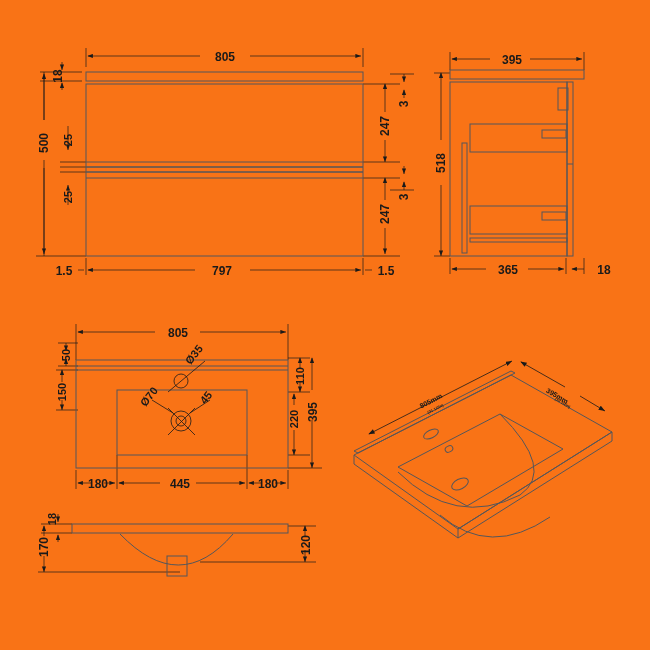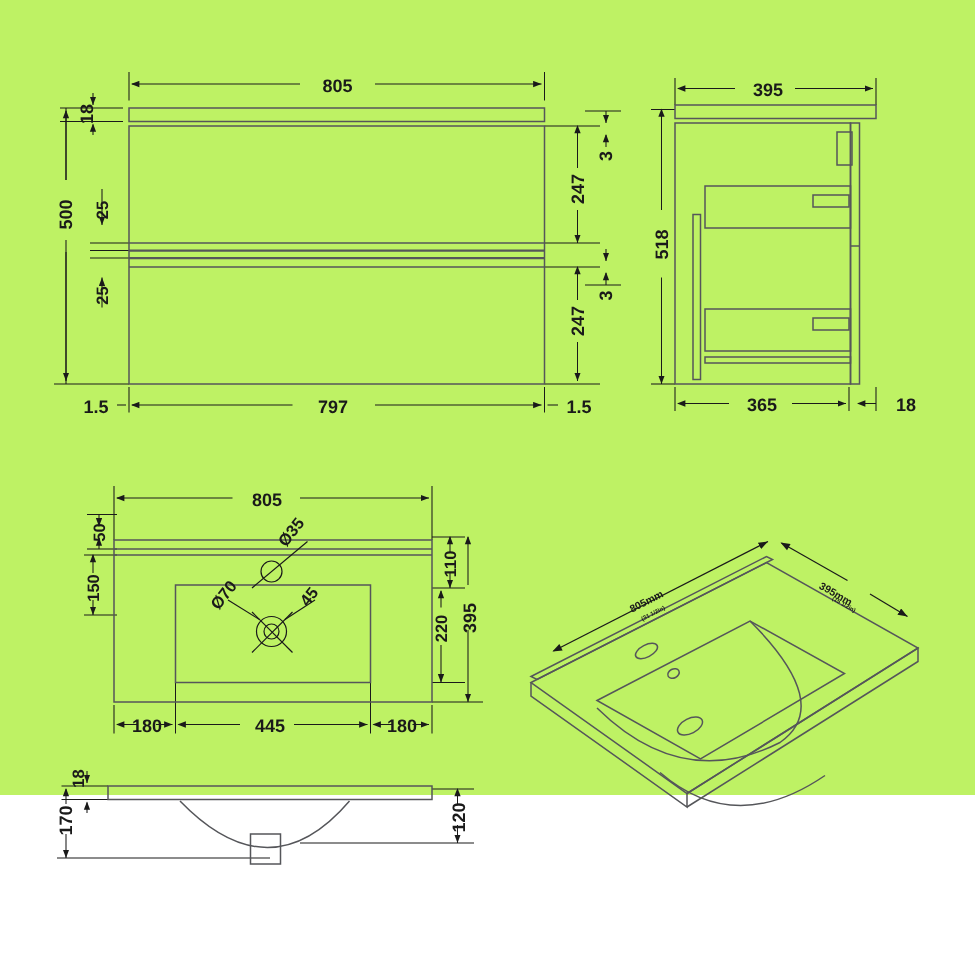--- a/index.html
+++ b/index.html
@@ -1,18 +1,18 @@
 <!DOCTYPE html>
 <html><head>
 <meta charset="utf-8">
 <style>
   html,body{margin:0;padding:0;background:#ffffff;}
   body{width:650px;height:650px;overflow:hidden;
        font-family:"Liberation Sans", sans-serif;}
-  #sheet{position:relative;width:650px;height:530px;background:#bef264;}
+  #sheet{position:relative;width:650px;height:650px;background:#f97316;}
   svg{display:block;}
   text{font-family:"Liberation Sans", sans-serif;font-weight:bold;fill:#1a1a1a;}
 </style>
 </head>
 <body>
 
 <div id="sheet">
 <svg width="650" height="650" viewBox="0 0 650 650">
   <defs>
     <marker id="ah" markerWidth="9" markerHeight="9" refX="8" refY="3" orient="auto">

